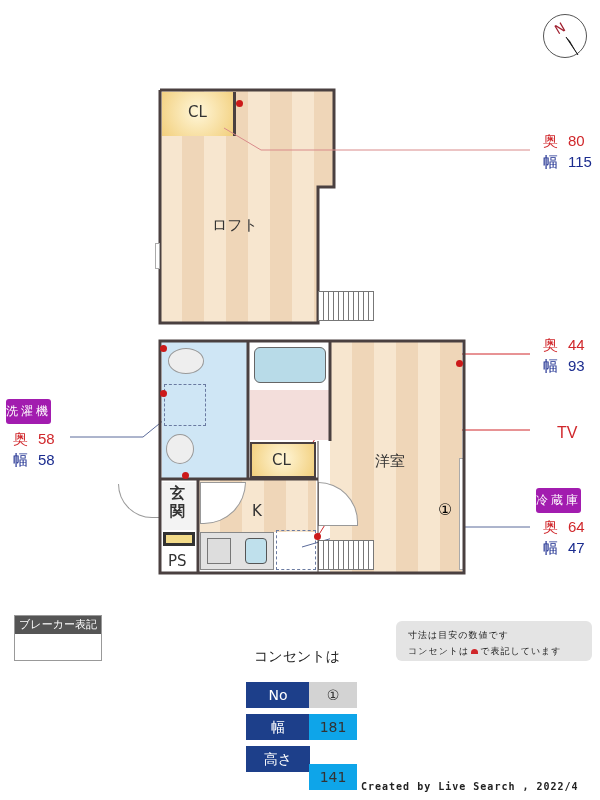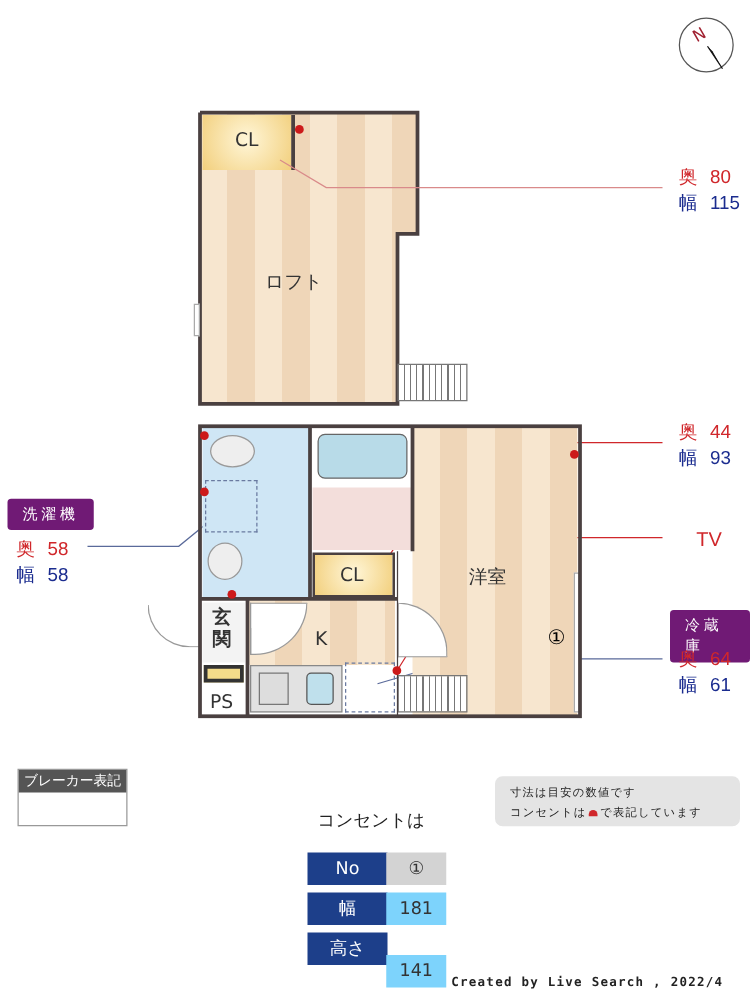--- a/index.html
+++ b/index.html
@@ -5,23 +5,23 @@
   * { box-sizing: border-box; margin: 0; padding: 0; }
   body { width: 600px; height: 800px; background: #ffffff; position: relative; overflow: hidden; font-family: "DejaVu Sans", sans-serif; }
   .abs { position: absolute; }
   .stripe { background: repeating-linear-gradient(90deg, #f7e6cf 0px, #f7e6cf 22px, #efd6b8 22px, #efd6b8 44px); }
   .label { font-size: 15px; color: #333; }
   .dot { width: 7px; height: 7px; border-radius: 50%; background: #cc1a1a; position: absolute; }
   .dim-row { position: absolute; font-size: 15px; font-family: "Liberation Sans", sans-serif; }
   .dim-row .k { margin-right: 10px; }
   .red { color: #d0272b; }
   .blue { color: #1b2c8f; }
-  .tag { position: absolute; background: #701a75; color: #fff; font-size: 12px; padding: 4px 12px; border-radius: 3px; letter-spacing: 3px; }
+  .tag { position: absolute; background: #a21caf; color: #fff; font-size: 12px; padding: 4px 0; border-radius: 3px; letter-spacing: 3px; }
   .tbl-cell-h { position: absolute; width: 64px; height: 26px; background: #1d3f8a; color: #fff; font-size: 14px; text-align: center; line-height: 26px; }
-  .tbl-cell-v { position: absolute; width: 48px; height: 26px; background: #7dd3fc; color: #333; font-size: 14px; text-align: center; line-height: 26px; }
+  .tbl-cell-v { position: absolute; width: 48px; height: 26px; background: #0ea5e9; color: #333; font-size: 14px; text-align: center; line-height: 26px; }
 </style>
 </head>
 <body>
 
 <div class="abs" style="left:543px;top:14px;width:44px;height:44px;border:1px solid #555;border-radius:50%;">
   <svg width="44" height="44">
     <polygon points="22,22 34,40 26,26" fill="#111"></polygon>
     <line x1="22" y1="22" x2="34" y2="40" stroke="#111" stroke-width="1"></line>
   </svg>
   <span class="abs" style="left:11px;top:6px;font-size:13px;color:#a02030;transform:rotate(-30deg);">N</span>
@@ -99,21 +99,21 @@
 <div class="dim-row" style="left:543px;top:132px;"><span class="k red">奥</span><span class="red">80</span></div>
 <div class="dim-row" style="left:543px;top:153px;"><span class="k blue">幅</span><span class="blue">115</span></div>
 
 <div class="dim-row" style="left:543px;top:336px;"><span class="k red">奥</span><span class="red">44</span></div>
 <div class="dim-row" style="left:543px;top:357px;"><span class="k blue">幅</span><span class="blue">93</span></div>
 
 <span class="abs red" style="left:557px;top:424px;font-size:16px;font-family:'Liberation Sans',sans-serif;">TV</span>
 
 <span class="tag" style="left:536px;top:488px;">冷蔵庫</span>
 <div class="dim-row" style="left:543px;top:518px;"><span class="k red">奥</span><span class="red">64</span></div>
-<div class="dim-row" style="left:543px;top:539px;"><span class="k blue">幅</span><span class="blue">61</span></div>
+<div class="dim-row" style="left:543px;top:539px;"><span class="k blue">幅</span><span class="blue">47</span></div>
 
 <span class="tag" style="left:6px;top:399px;">洗濯機</span>
 <div class="dim-row" style="left:13px;top:430px;"><span class="k red">奥</span><span class="red">58</span></div>
 <div class="dim-row" style="left:13px;top:451px;"><span class="k blue">幅</span><span class="blue">58</span></div>
 
 <div class="abs" style="left:14px;top:615px;width:88px;height:46px;border:1px solid #999;">
   <div style="background:#555;color:#fff;font-size:11px;text-align:center;height:18px;line-height:18px;">ブレーカー表記</div>
 </div>
 
 <div class="abs" style="left:396px;top:621px;width:196px;height:40px;background:#e4e4e4;border-radius:6px;font-size:9px;color:#222;padding:6px 12px;line-height:16px;letter-spacing:1px;">

